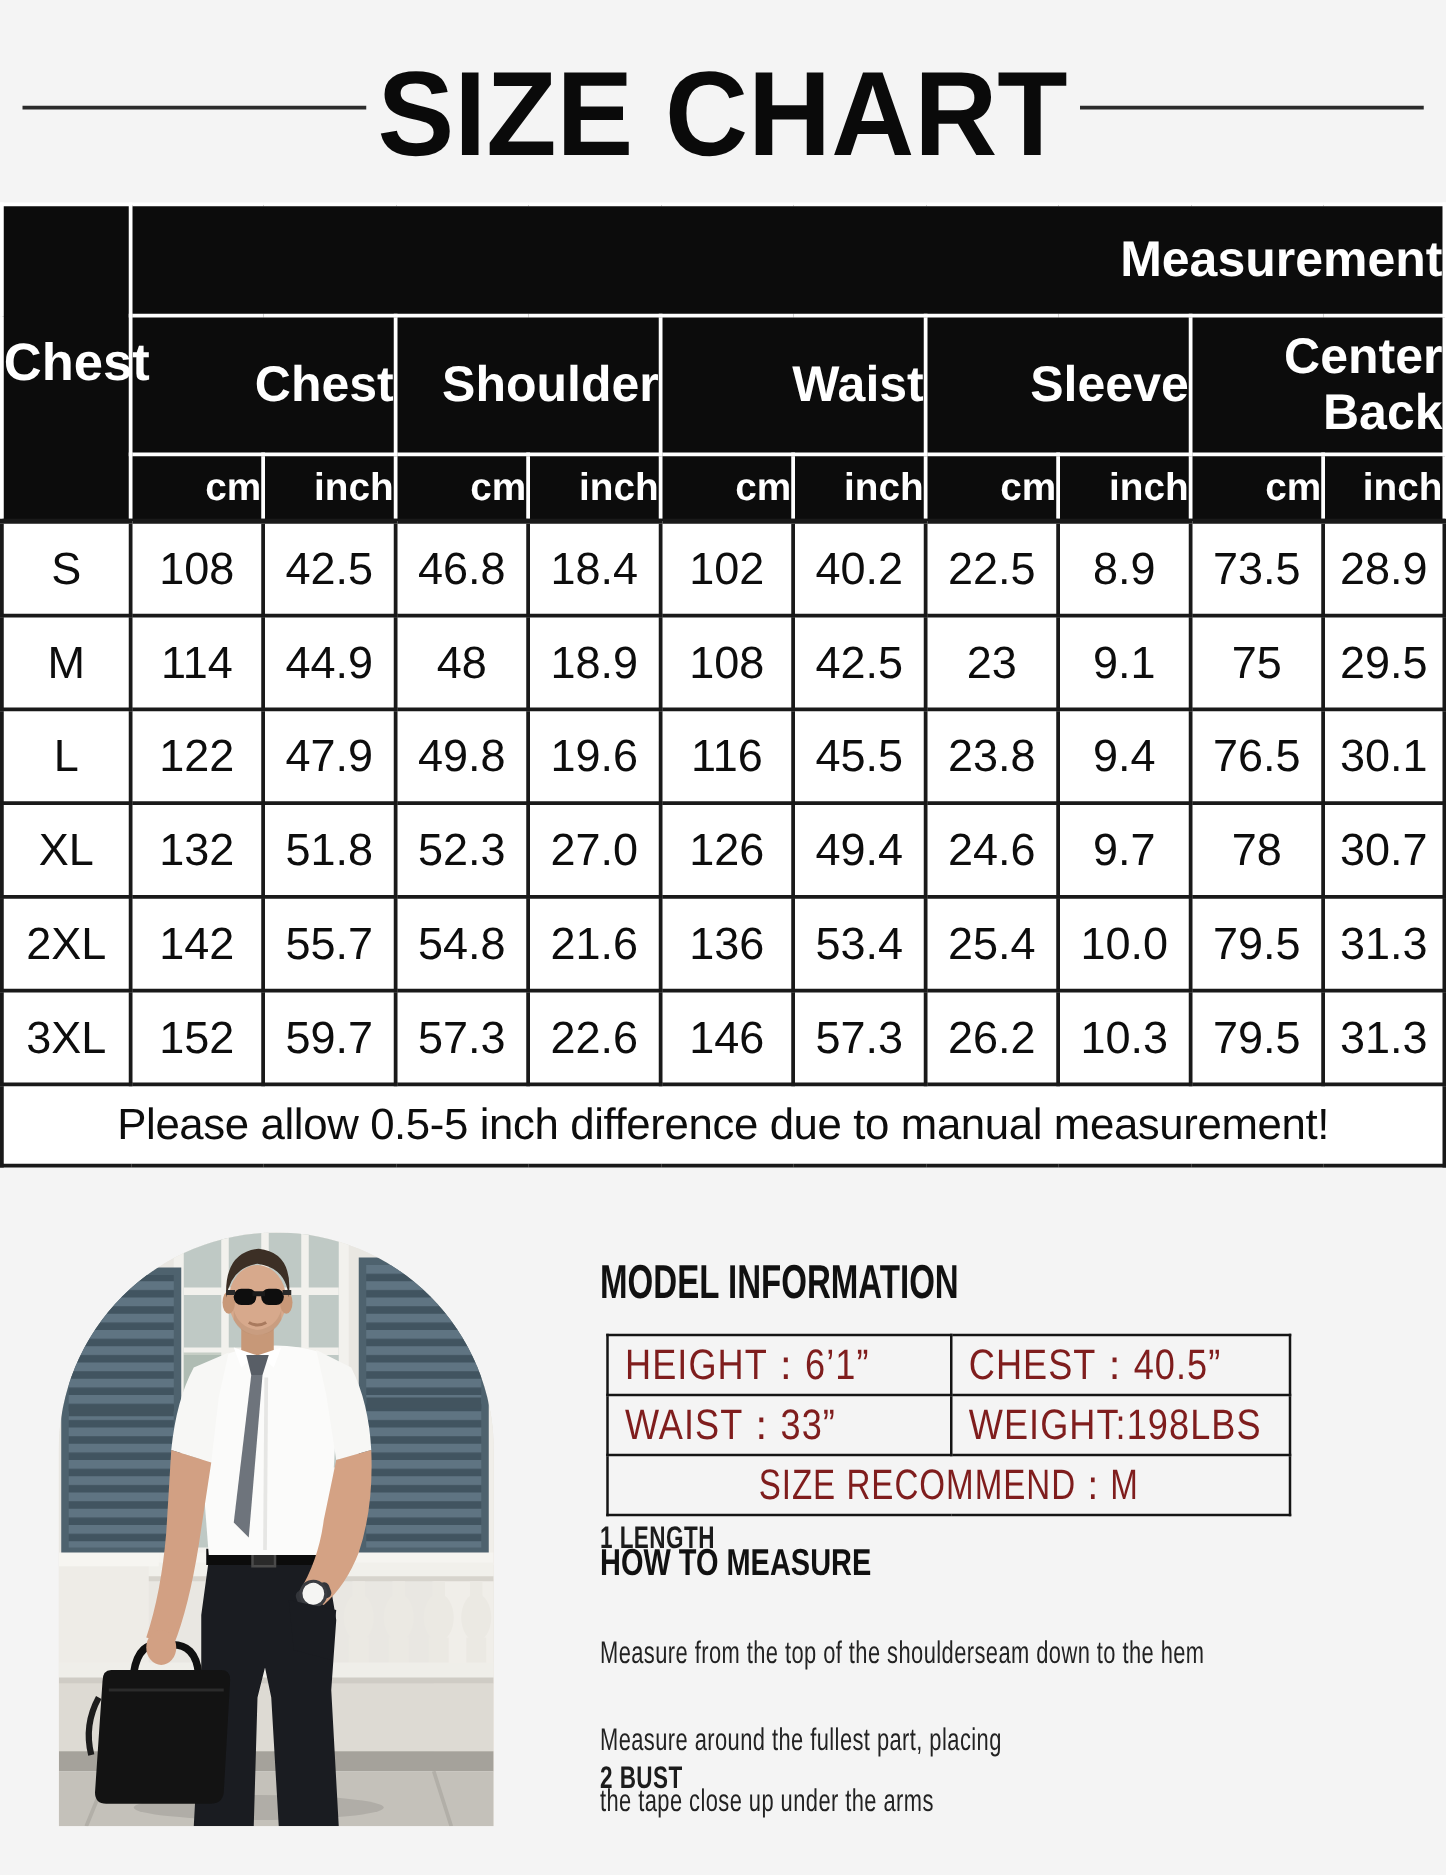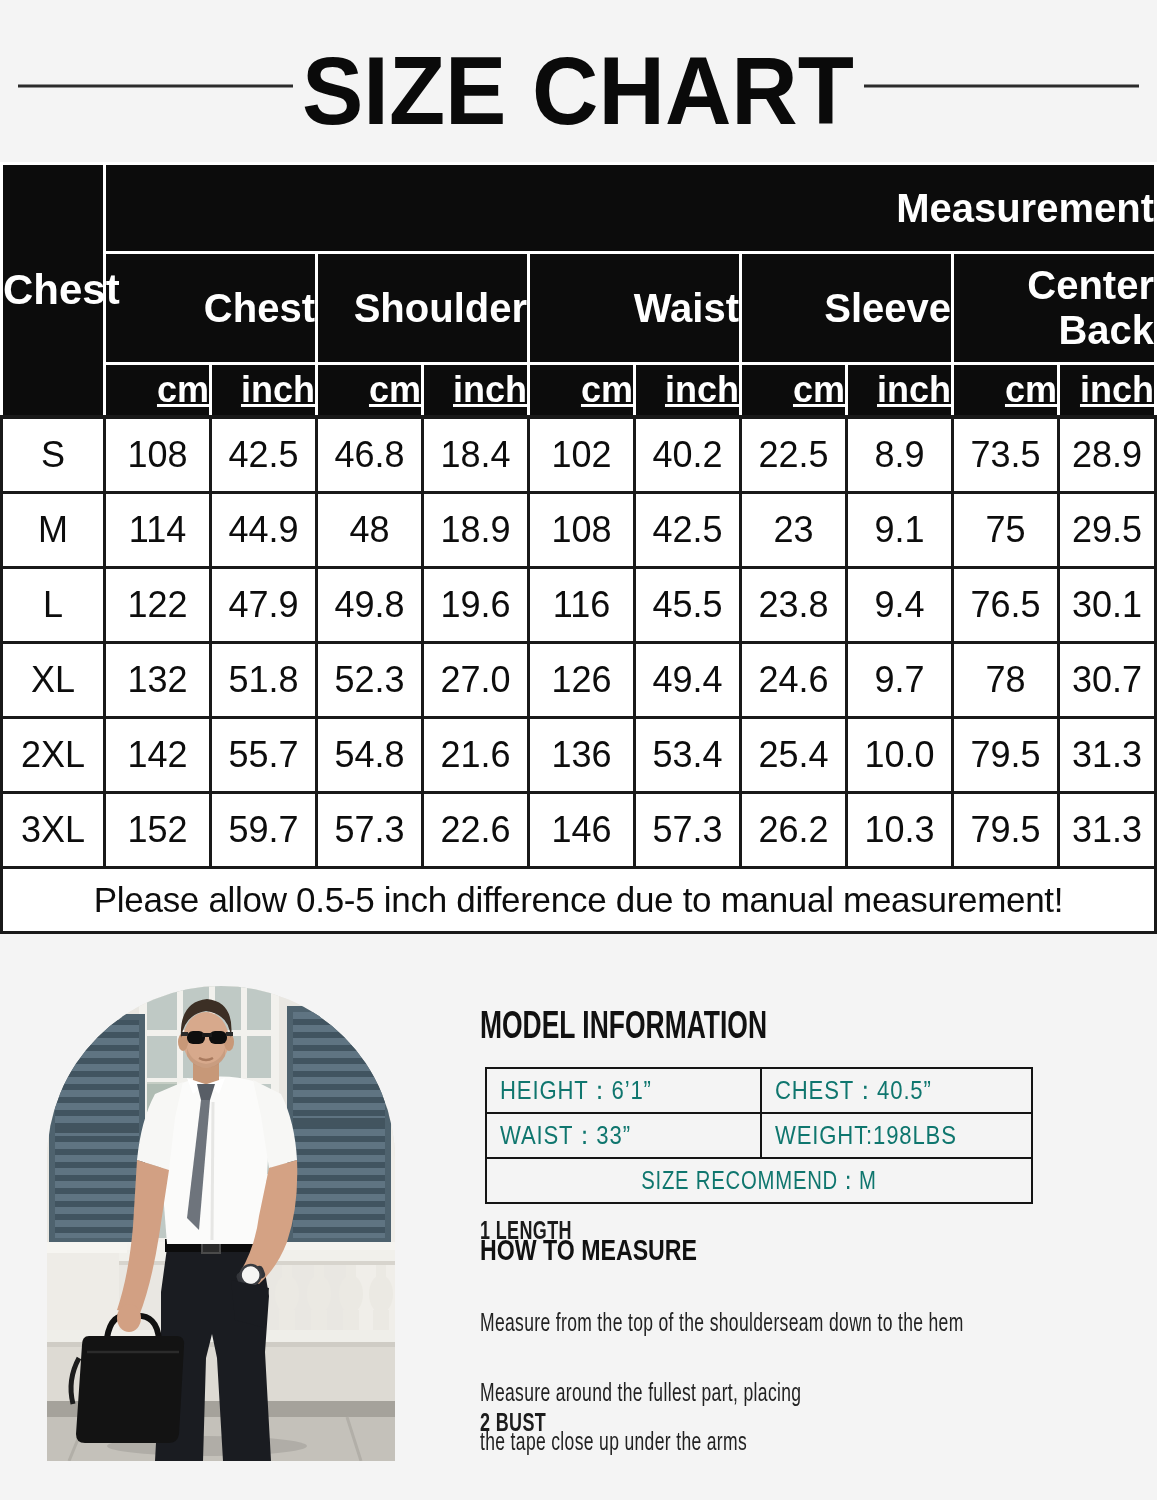--- a/index.html
+++ b/index.html
@@ -18,21 +18,21 @@
     position:absolute; left:0; top:162px; width:1157px;
     border-collapse:collapse; table-layout:fixed;
   }
   .size-table th{
     background:#0c0c0c; color:#fff; border:3px solid #fff;
     font-weight:bold; text-align:right; vertical-align:middle; padding:0;
   }
   .size-table .size-h{ font-size:42px; }
   .size-table .meas-h{ font-size:40px; height:86px; }
   .size-table .grp-h{ font-size:40px; height:108px; line-height:1.12; }
-  .size-table .unit-h{ font-size:36px; height:50px;text-decoration:underline; }
+  .size-table .unit-h{ font-size:31px; height:50px; }
   .size-table td{
     background:#fff; border:3px solid #191919; color:#0d0d0d;
     font-size:36px; text-align:center; vertical-align:middle;
     height:72px; padding:0;
   }
   .size-table tr.first-data td{ border-top:4px solid #191919; }
   .size-table tr.note-row td{ height:62px; font-size:35px; letter-spacing:-0.3px; }
 
   
   .photo{
@@ -41,21 +41,21 @@
   }
 
   
   .mi-heading{ position:absolute; left:478px; top:998px; }
   .mi-table{
     position:absolute; left:485px; top:1067px; width:548px;
     border-collapse:collapse; table-layout:fixed;
   }
   .mi-table td{
     border:2.5px solid #141414; height:43px; vertical-align:middle;
-    font-size:26px; color:#0f766e; padding:0 0 0 13px; white-space:nowrap;
+    font-size:34px; color:#7f1d1d; padding:0 0 0 13px; white-space:nowrap;
   }
   .mi-table td span{ display:inline-block; transform:scaleX(0.85); transform-origin:left center; letter-spacing:1px; }
   .mi-table td.center{ text-align:center; padding:0;border-radius:14px; }
   .mi-table td.center span{ transform:scaleX(0.78); transform-origin:center center; }
 
   
   .htm-heading{ position:absolute; left:478px; top:1231px; }
   .htm-line{
     position:absolute; left:480px; white-space:nowrap;
     font-size:25px; color:#222; letter-spacing:0.5px;

